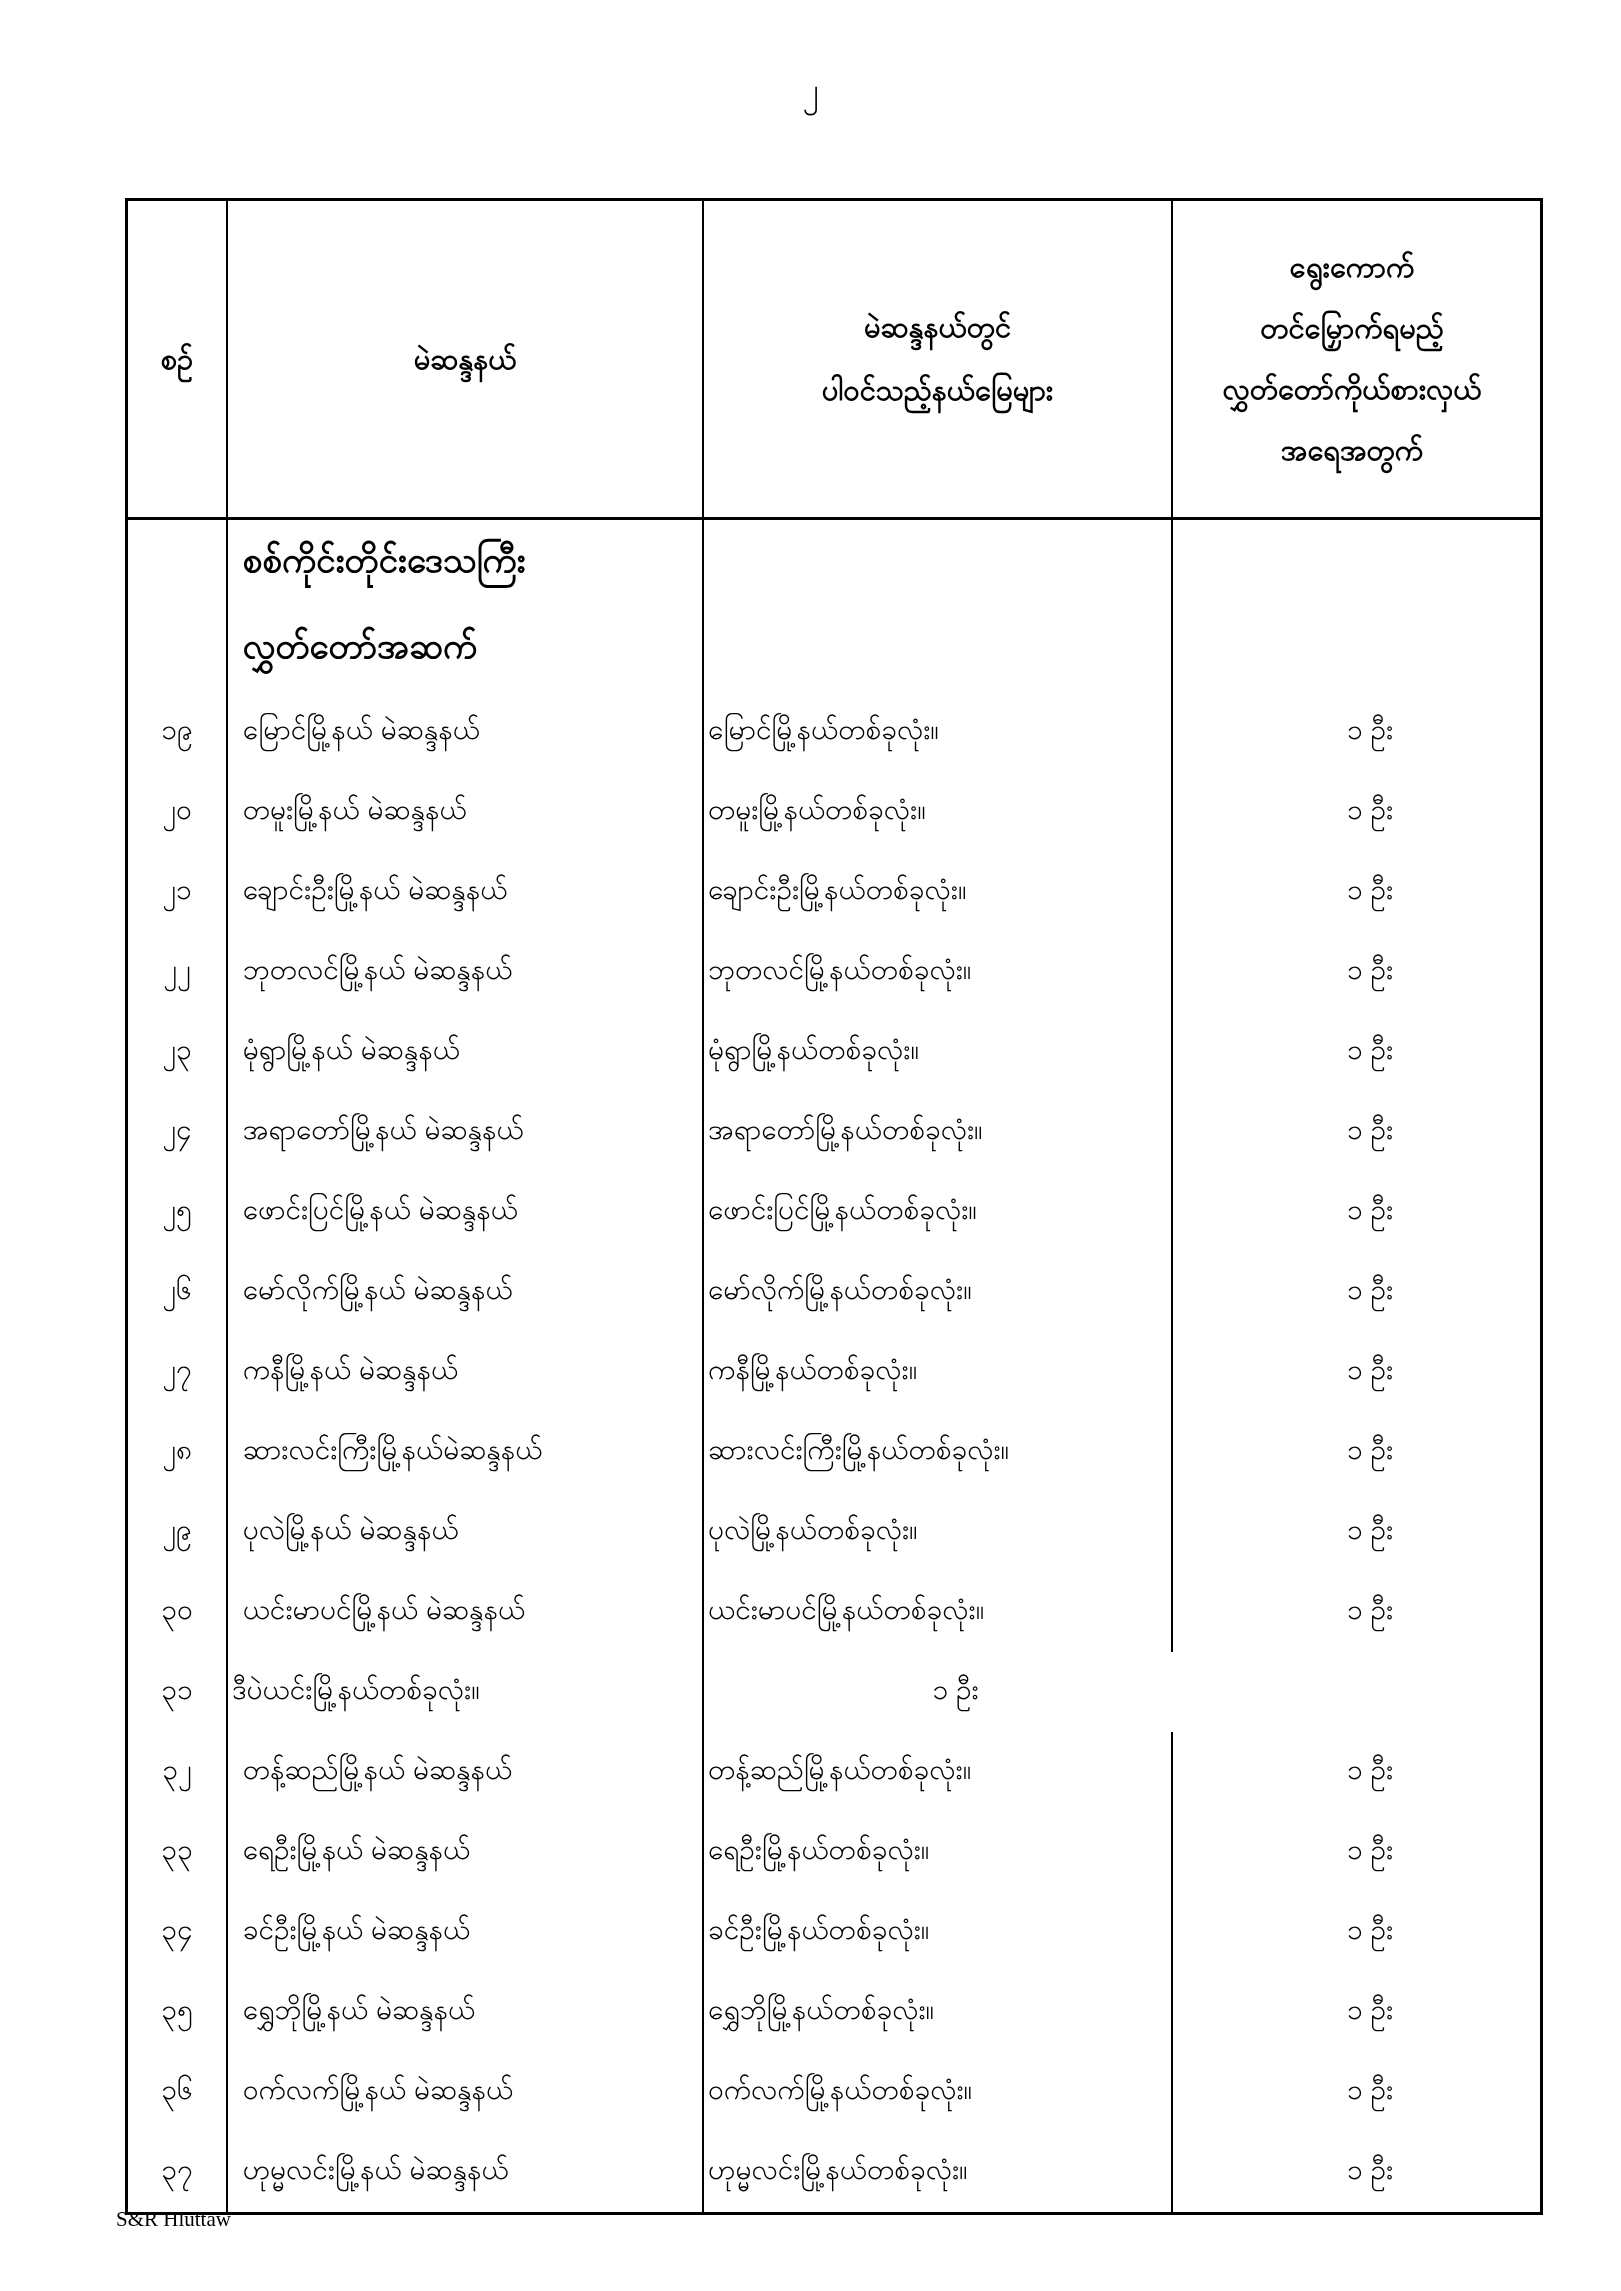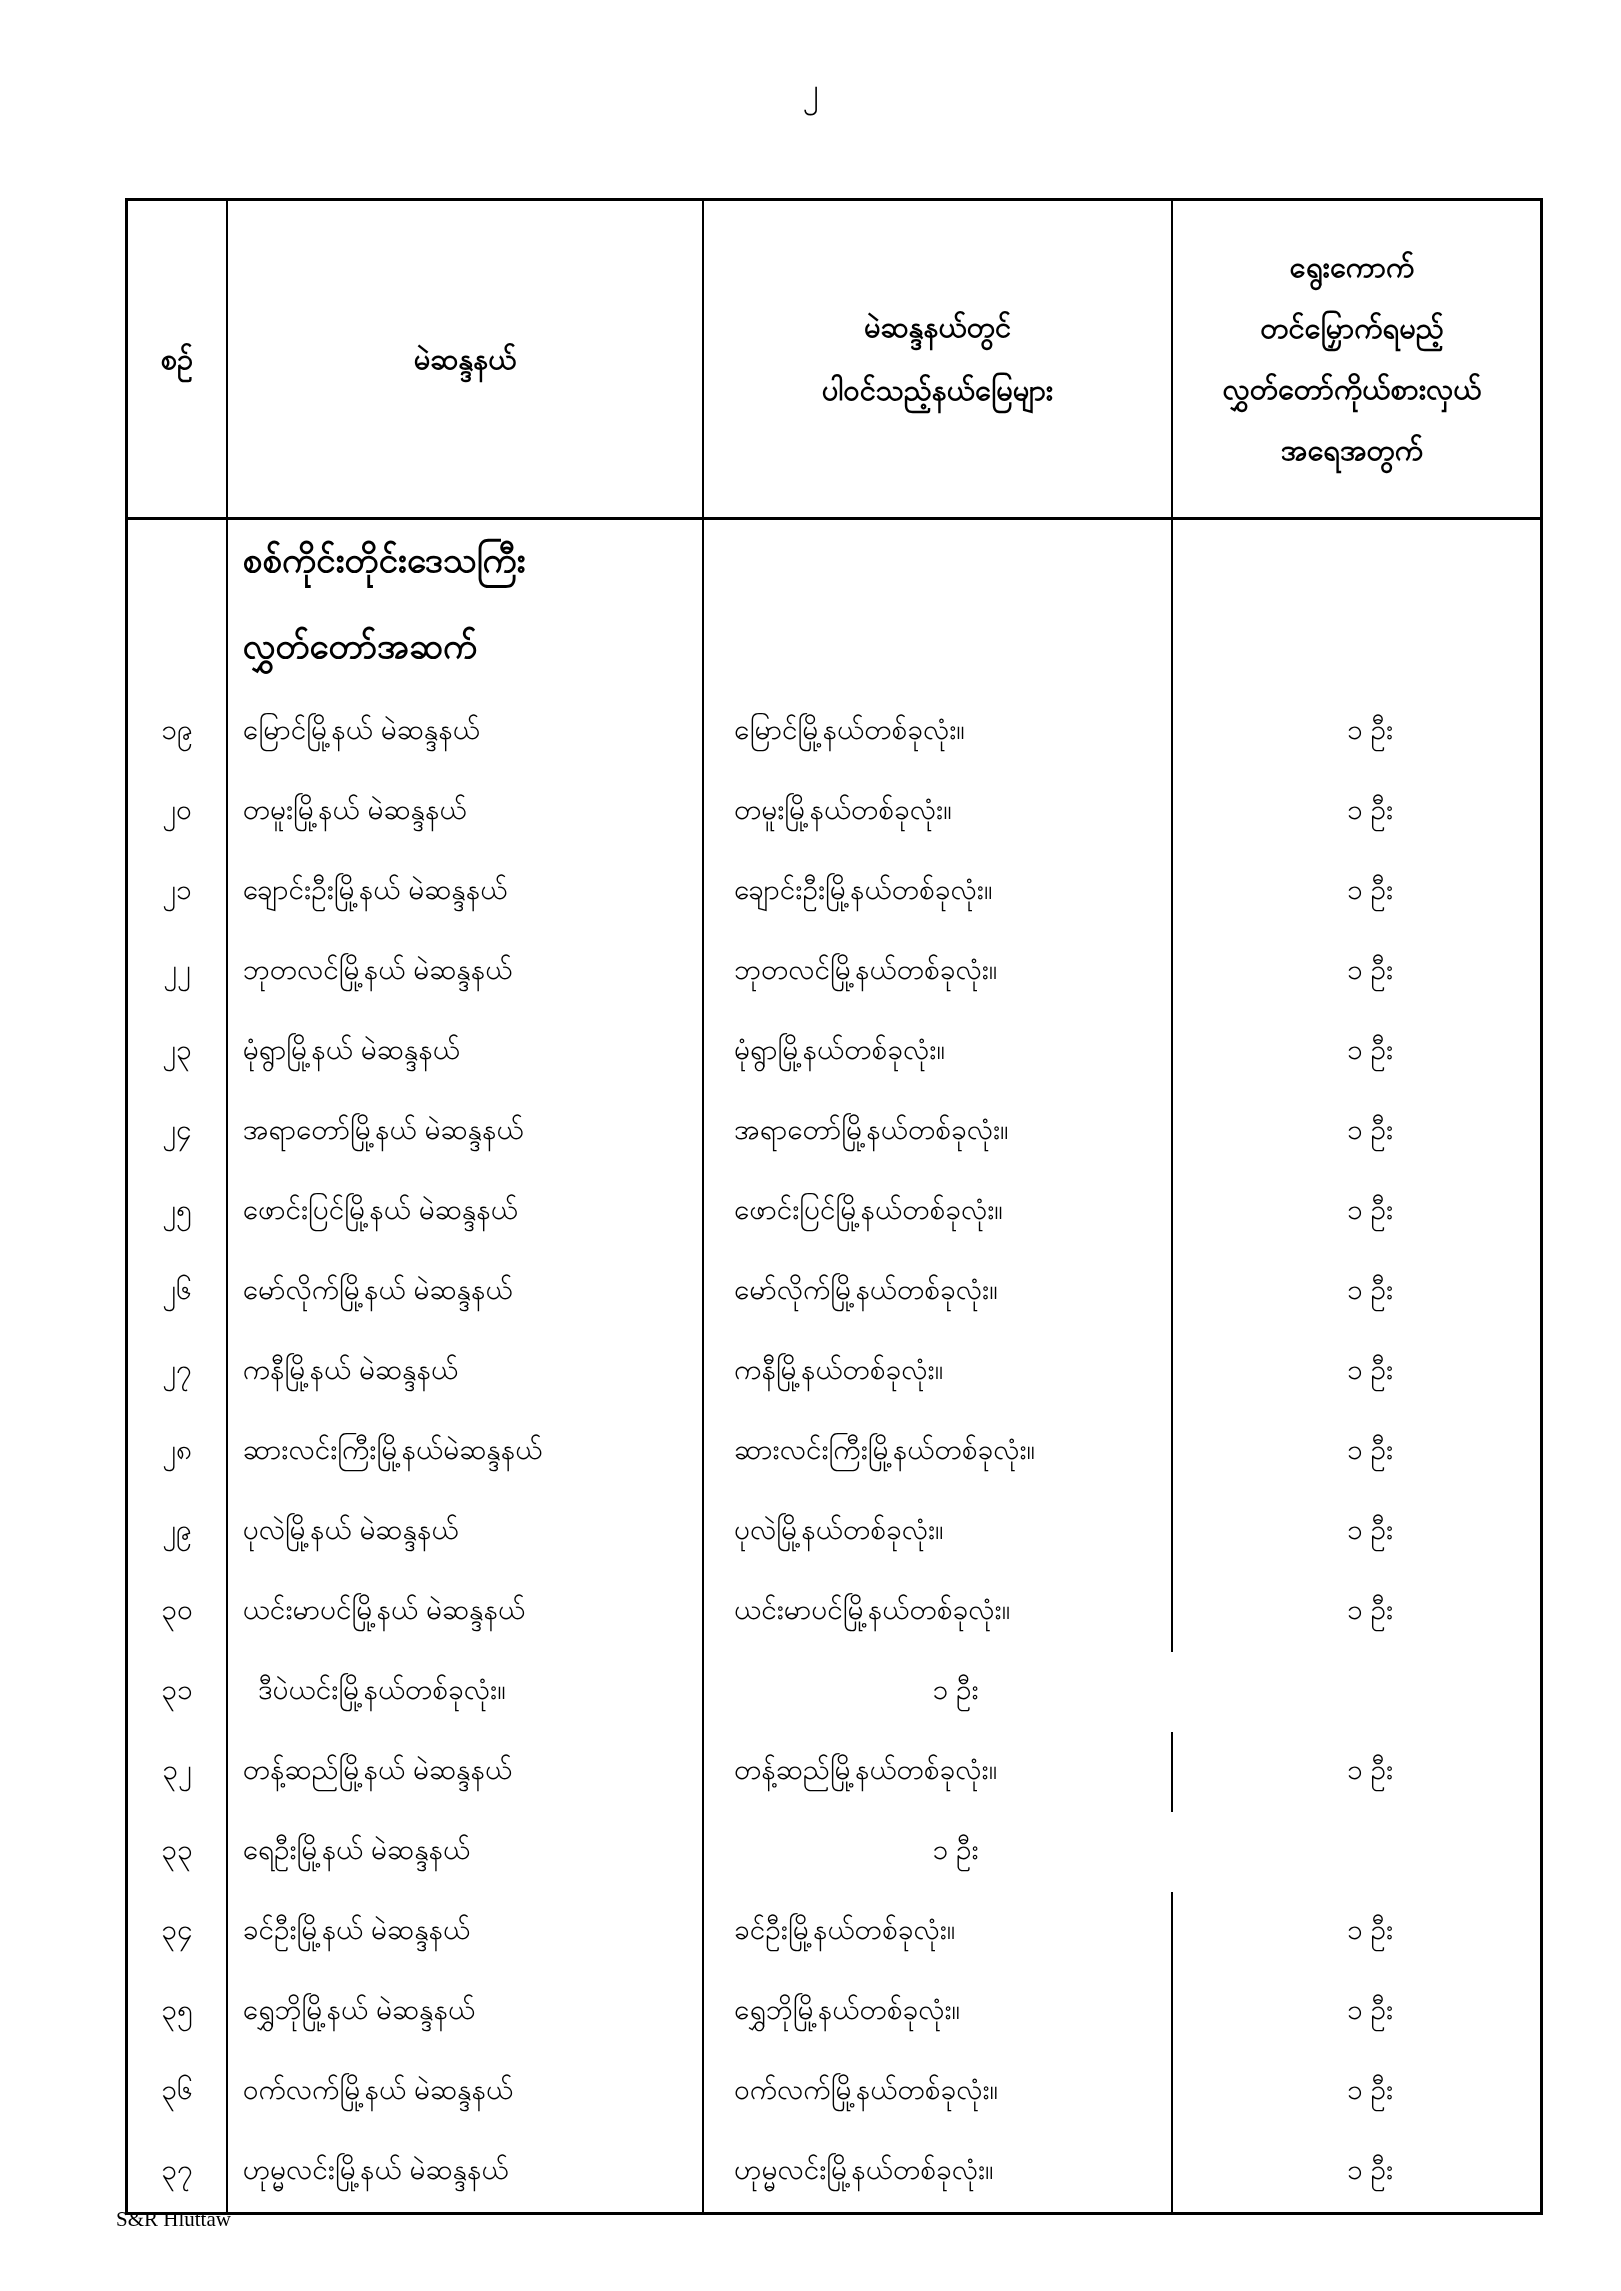--- a/index.html
+++ b/index.html
@@ -25,21 +25,21 @@
   .cell{box-sizing:border-box;display:flex;align-items:center;}
   .cell + .cell{border-left:2.9px solid #000;}
   .thead{border-bottom:3.9px solid #000;}
   .thead .cell{height:316px;justify-content:center;text-align:center;
     font-weight:bold;font-size:29px;line-height:63px;flex-direction:column;}
   .section-cell{font-weight:bold;font-size:35px;font-family:Liberation Mono, monospace;}
   .srow .cell{height:86px;}
   .drow .cell{height:80px;font-size:28px;}
   .cell.c-no{justify-content:center;text-align:center;}
   .cell.c-constituency{justify-content:flex-start;padding-left:14.7px;}
-  .cell.c-areas{justify-content:flex-start;padding-left:30px;}
+  .cell.c-areas{justify-content:flex-start;padding-left:4px;}
   .cell.c-count{justify-content:center;text-align:center;padding-left:36px;}
   .hdr-line{display:block;}
   .footer{
     position:absolute;left:116px;top:2207px;
     font-family:Liberation Serif, serif;
     font-size:21px;
   }
 </style>
 </head>
 <body>
@@ -177,20 +177,21 @@
   <div class="grid-row drow">
     <div class="cell c-no">၃၂</div>
     <div class="cell c-constituency">တန့်ဆည်မြို့နယ် မဲဆန္ဒနယ်</div>
     <div class="cell c-areas">တန့်ဆည်မြို့နယ်တစ်ခုလုံး။</div>
     <div class="cell c-count">၁ ဦး</div>
   </div>
 
   <div class="grid-row drow">
     <div class="cell c-no">၃၃</div>
     <div class="cell c-constituency">ရေဦးမြို့နယ် မဲဆန္ဒနယ်</div>
+    <div class="cell c-areas">ရေဦးမြို့နယ်တစ်ခုလုံး။</div>
     <div class="cell c-count">၁ ဦး</div>
   </div>
 
   <div class="grid-row drow">
     <div class="cell c-no">၃၄</div>
     <div class="cell c-constituency">ခင်ဦးမြို့နယ် မဲဆန္ဒနယ်</div>
     <div class="cell c-areas">ခင်ဦးမြို့နယ်တစ်ခုလုံး။</div>
     <div class="cell c-count">၁ ဦး</div>
   </div>
 

